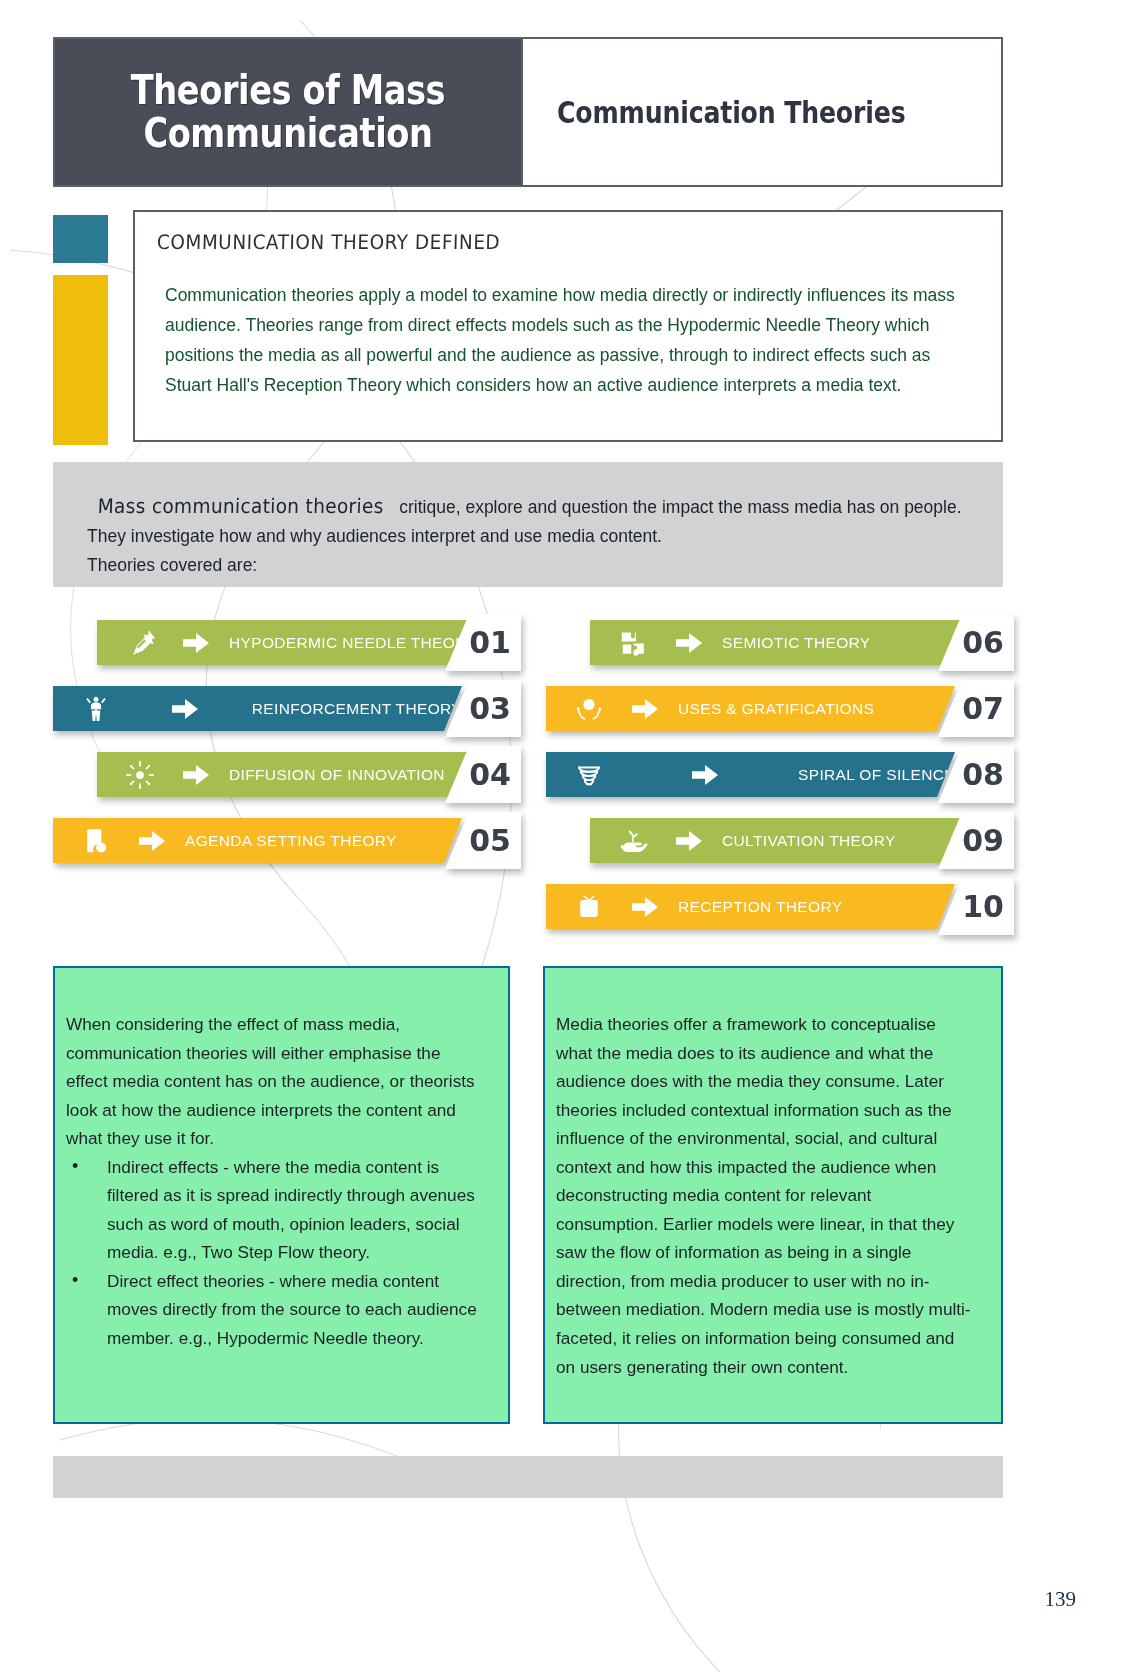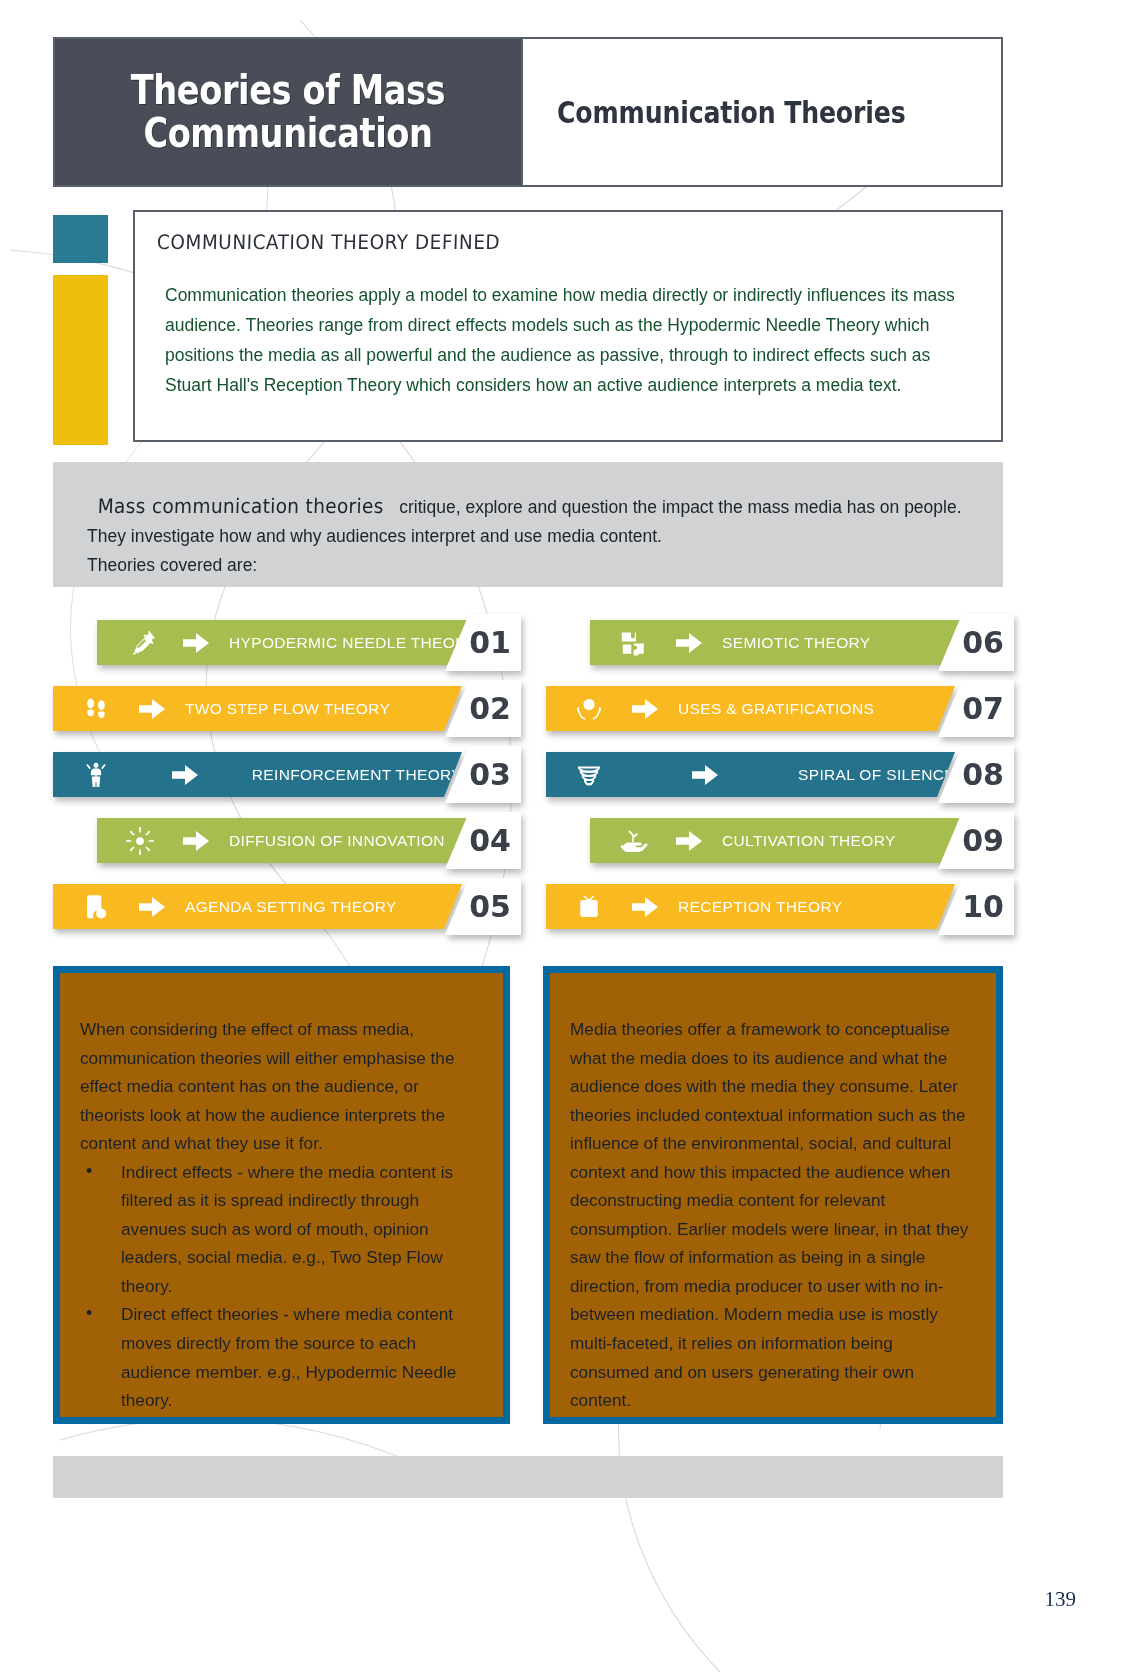--- a/index.html
+++ b/index.html
@@ -122,22 +122,22 @@
     position: absolute; top: -6px; left: 392px; width: 76px; height: 57px;
     background: #ffffff; display: flex; align-items: center; justify-content: center;
     clip-path: polygon(24px 0, 100% 0, 100% 100%, 0 100%);
     font-family: "DejaVu Sans", sans-serif;
     font-weight: bold; font-size: 30px; color: #3a4049;
     padding-left: 14px;
   }
 
   
   .botbox {
-    position: absolute; top: 966px; border: 7px solid #0369a1;
-    background: #a16207; padding: 42px 26px 20px 20px;
+    position: absolute; top: 966px; border: 2px solid #0369a1;
+    background: #86efac; padding: 42px 26px 20px 11px;
   }
   .botbox.left  { left: 53px;  width: 457px; height: 458px; }
   .botbox.right { left: 543px; width: 460px; height: 458px; }
   .botbox p {
     margin: 0; font-size: 17.2px; line-height: 1.66; color: #1c2128;
     font-family: "Liberation Sans", sans-serif;
   }
   .botbox ul { margin: 0; padding: 0; list-style: none; }
   .botbox ul li {
     position: relative; padding-left: 41px;
@@ -211,39 +211,20 @@
             <span class="tarrow">
               <svg width="26" height="20" viewBox="0 0 26 20" fill="currentColor">
                 <path d="M0 6.2h13V0l13 10-13 10v-6.2H0z"></path>
               </svg>
             </span>
             <span class="tlabel">HYPODERMIC NEEDLE THEORY</span>
           </div>
           <div class="tnum">01</div>
         </div>
         <div class="trow">
-          <div class="tbar yellow">
-            <span class="ticon">
-              <svg width="26" height="30" viewBox="0 0 24 24" fill="currentColor">
-                <ellipse cx="7" cy="7" rx="3.1" ry="4.6"></ellipse>
-                <path d="M4 13.5c0 3 .6 5.3 3 5.3s3-2.3 3-5.3c0-1-6-1-6 0z"></path>
-                <ellipse cx="17" cy="8.5" rx="3.1" ry="4.6"></ellipse>
-                <path d="M14 15c0 3 .6 5.3 3 5.3s3-2.3 3-5.3c0-1-6-1-6 0z"></path>
-              </svg>
-            </span>
-            <span class="tarrow">
-              <svg width="26" height="20" viewBox="0 0 26 20" fill="currentColor">
-                <path d="M0 6.2h13V0l13 10-13 10v-6.2H0z"></path>
-              </svg>
-            </span>
-            <span class="tlabel">TWO STEP FLOW THEORY</span>
-          </div>
-          <div class="tnum">02</div>
-        </div>
-        <div class="trow">
           <div class="tbar teal">
             <span class="ticon">
               <svg width="30" height="30" viewBox="0 0 24 24" fill="currentColor">
                 <circle cx="12" cy="4.2" r="2"></circle>
                 <path d="M5.4 3.1l-1.2.9 2.6 3.4 1.2-.9zM18.6 3.1l1.2.9-2.6 3.4-1.2-.9zM12 6.6c-2.6 0-4.1 1.3-4.1 3.2v2.4h8.2V9.8c0-1.9-1.5-3.2-4.1-3.2z"></path>
                 <path d="M8.6 13.2h6.8l-.7 8.3h-2.2l-.2-4.2h-.6l-.2 4.2H9.3z"></path>
                 <circle cx="12" cy="10.3" r="1.1" fill="#fff"></circle>
                 <path d="M11.4 11.2h1.2v2.6h-1.2z" fill="#fff"></path>
               </svg>
             </span>

